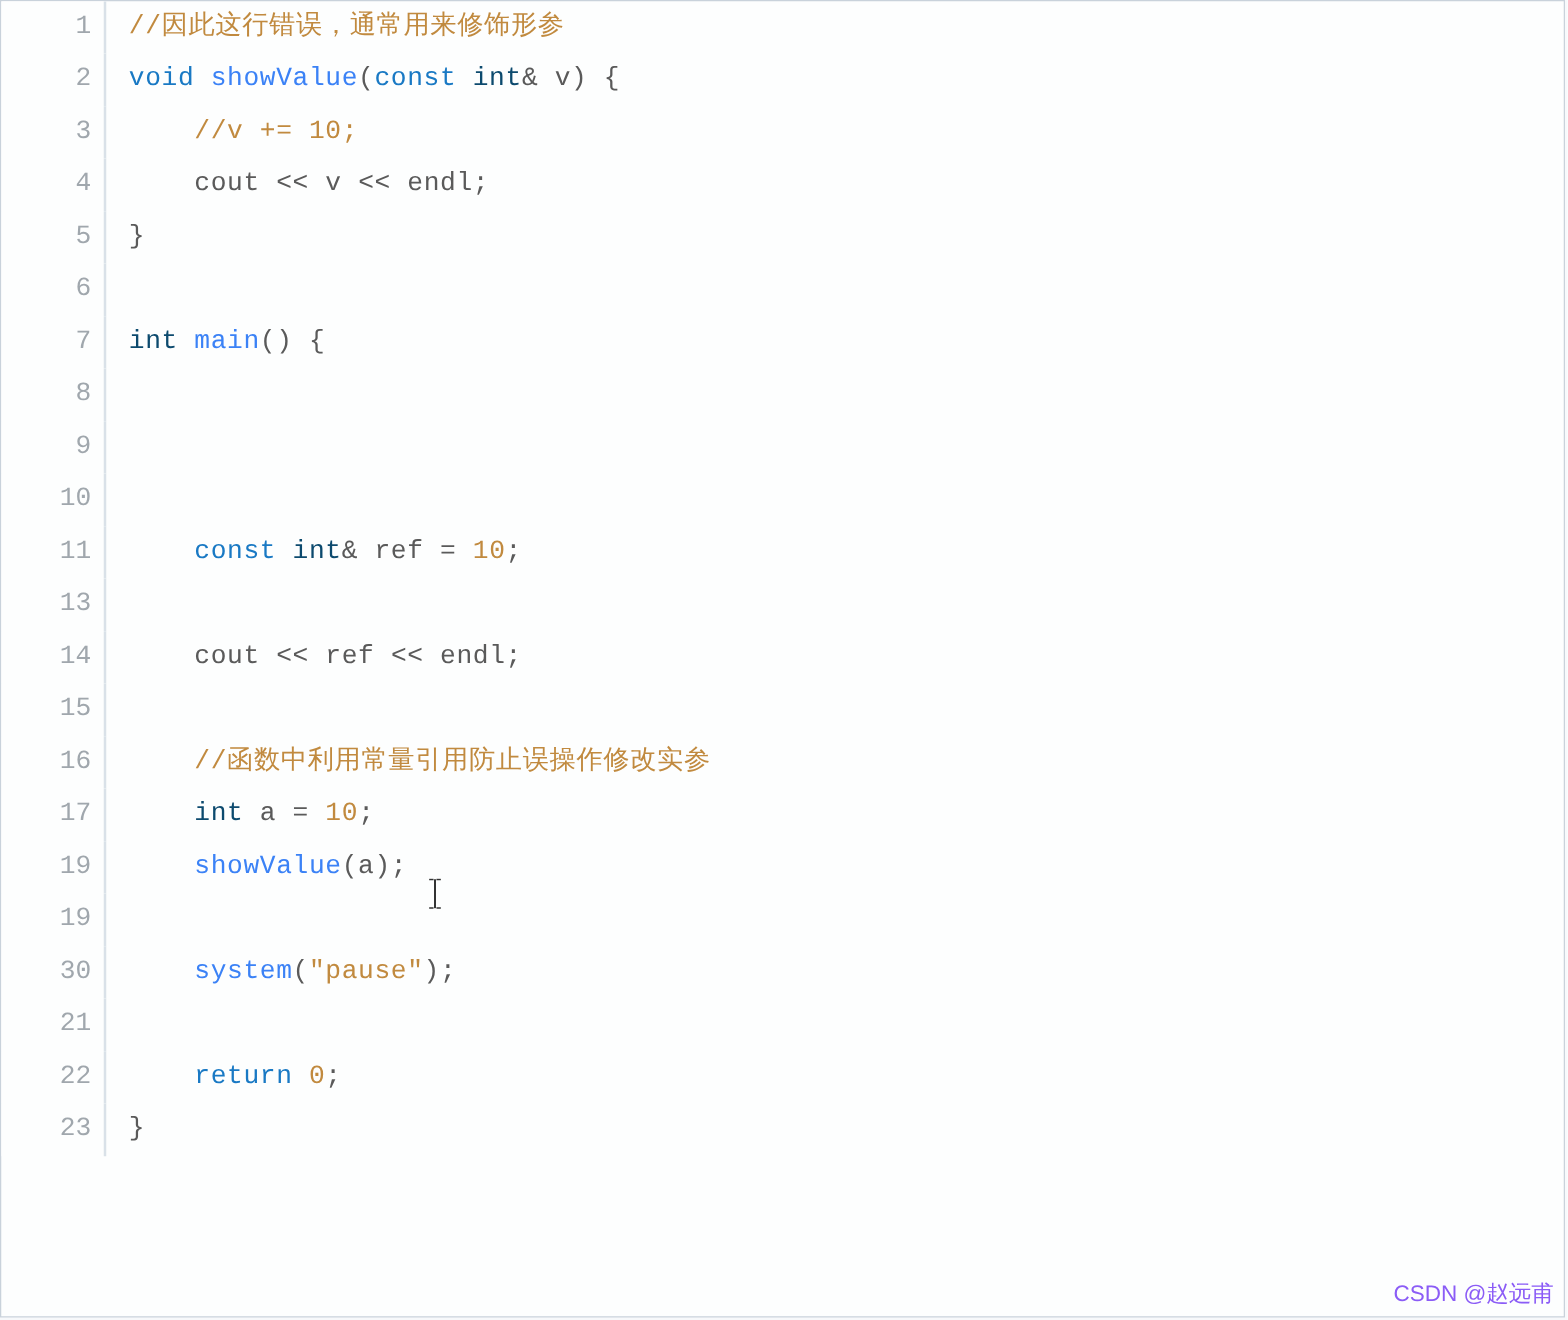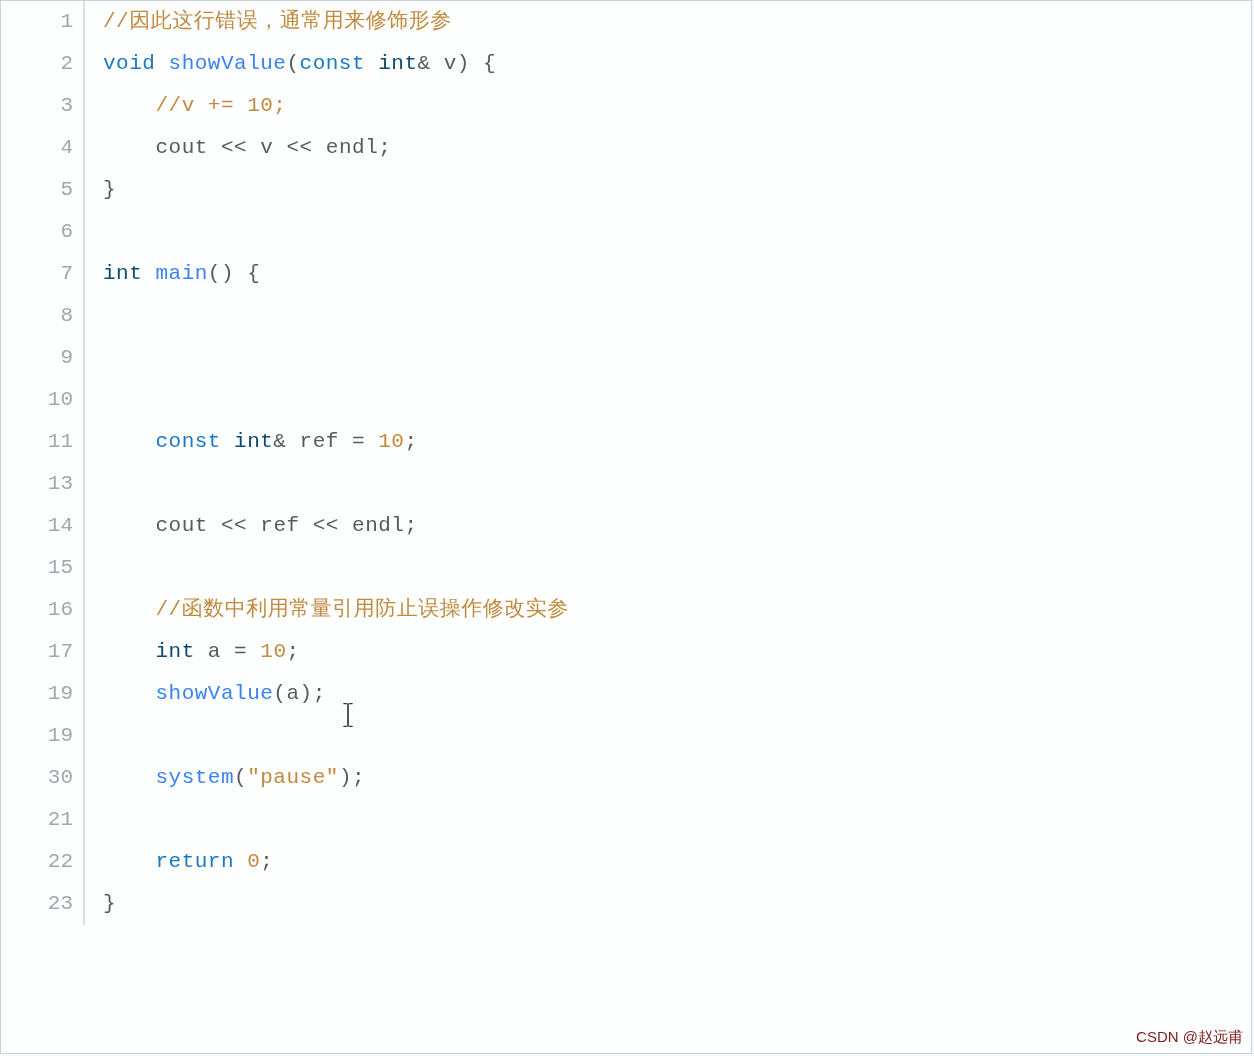--- a/index.html
+++ b/index.html
@@ -46,22 +46,22 @@
   .tok-ident   { color: #5a5a5a; }
   .tok-punct   { color: #5a5a5a; }
   .tok-number  { color: #c18a3f; }
   .tok-string  { color: #c18a3f; }
   .tok-plain   { color: #5a5a5a; }
 
   .watermark {
     position: absolute;
     right: 8px;
     bottom: 6px;
-    color: #7f1d1d;
-    font-size: 15px;
+    color: #8b5cf6;
+    font-size: 18px;
     font-family: Arial, sans-serif;
   }
 
   .cursor {
     position: absolute;
     left: 340px;
     top: 702px;
     width: 14px;
     height: 24px;
     pointer-events: none;

